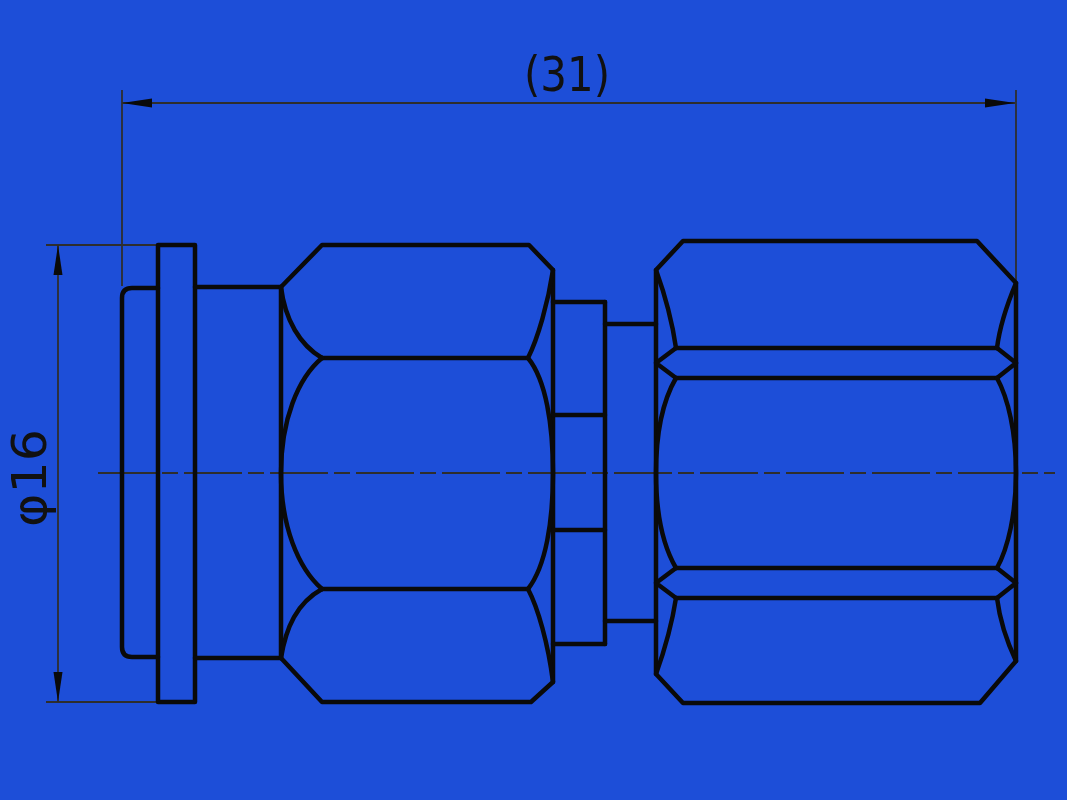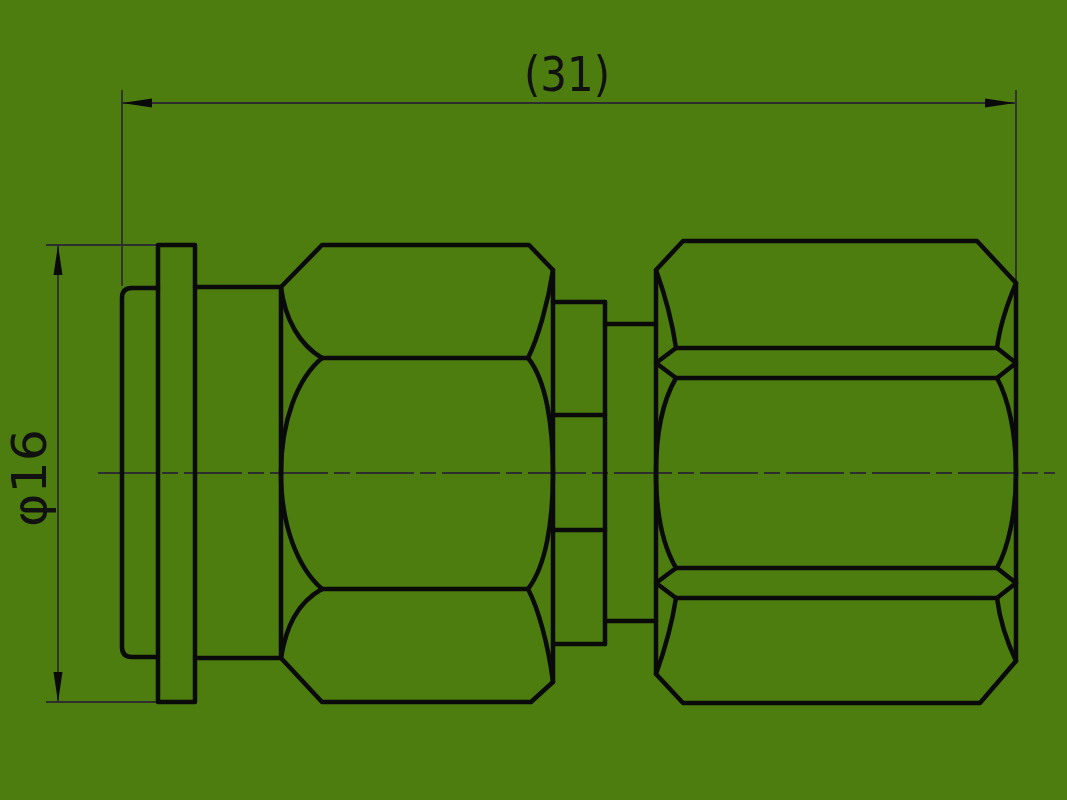--- a/index.html
+++ b/index.html
@@ -1,16 +1,16 @@
 <!DOCTYPE html>
 <html><head>
 <meta charset="utf-8">
 <style>
   html,body{margin:0;padding:0;background:#ffffff;}
-  .stage{position:relative;width:1067px;height:800px;background:#4d7c0f;overflow:hidden;
+  .stage{position:relative;width:1067px;height:800px;background:#1d4ed8;overflow:hidden;
          font-family:"DejaVu Sans","Liberation Sans",sans-serif;}
   svg{display:block;}
   .k{stroke:#0a0a0a;stroke-width:4.5;fill:none;stroke-linecap:round;stroke-linejoin:round;}
   .t{stroke:#2e2e2e;stroke-width:1.8;fill:none;stroke-linecap:butt;}
   .arr{fill:#0a0a0a;stroke:none;}
   .lbl{fill:#111111;font-family:"DejaVu Sans","Liberation Sans",sans-serif;
        font-size:48px;font-weight:500;}
 </style>
 </head>
 <body>

